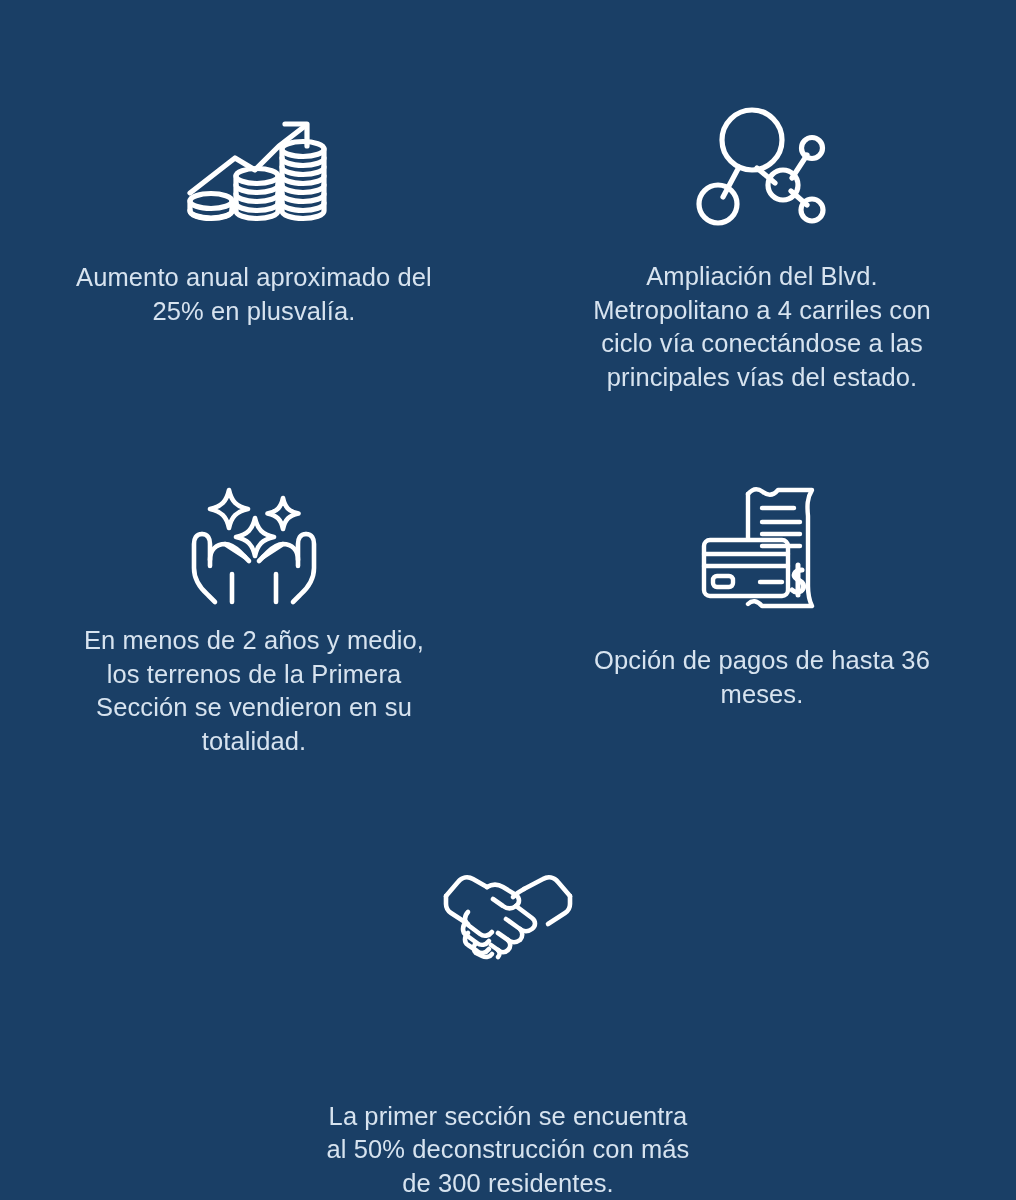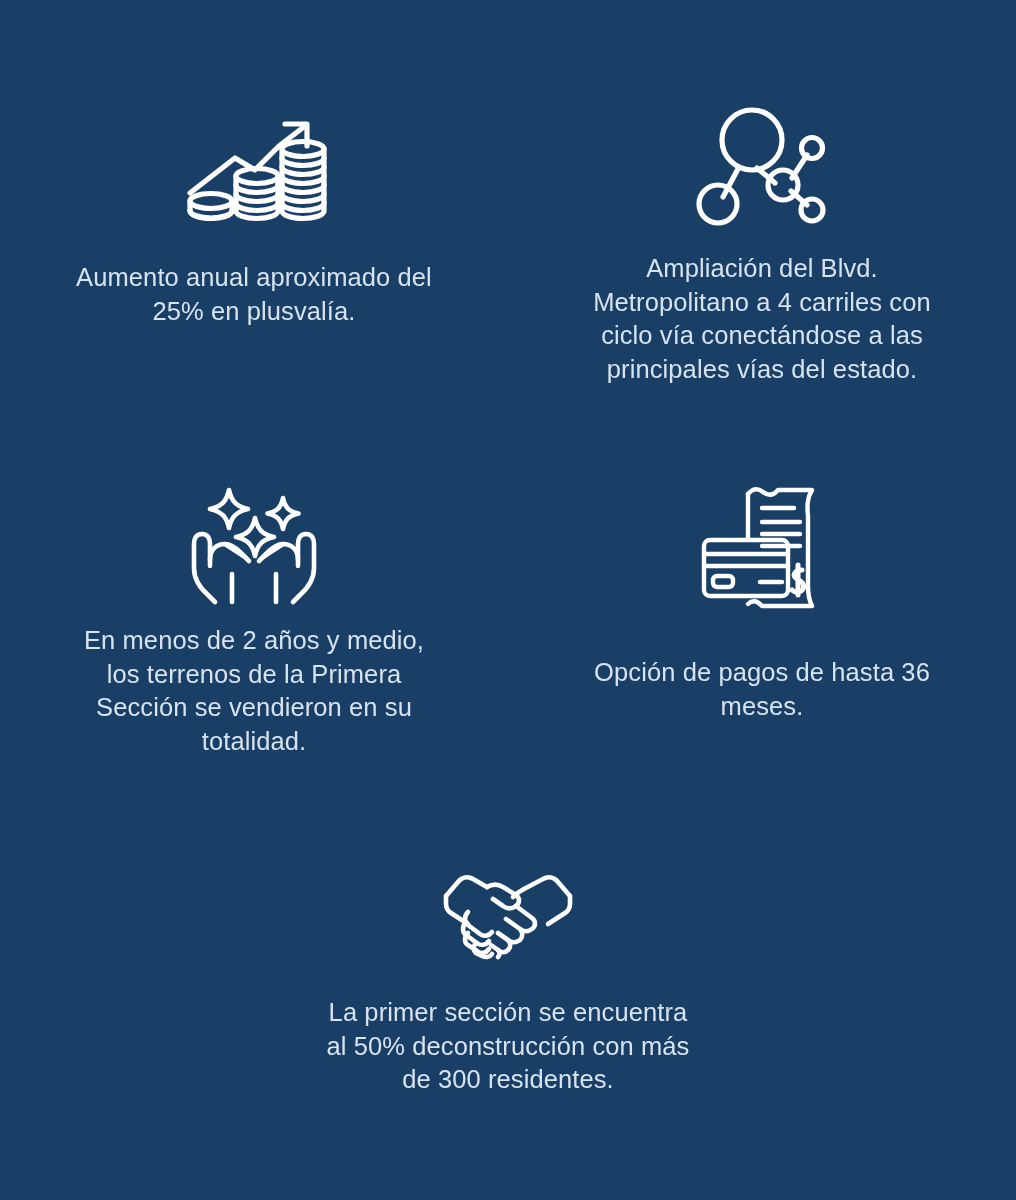--- a/index.html
+++ b/index.html
@@ -28,22 +28,22 @@
     display: flex;
     flex-direction: column;
     align-items: center;
     box-sizing: border-box;
   }
 
   
   .block-1 { grid-column: 1; grid-row: 1; padding-top: 118px; }
   .block-2 { grid-column: 2; grid-row: 1; padding-top: 105px; }
   .block-3 { grid-column: 1; grid-row: 2; padding-top: 42px; }
-  .block-4 { grid-column: 2; grid-row: 2; padding-top: 42px; gap: 12px; }
-  .block-5 { grid-column: 1 / span 2; grid-row: 3; padding-top: 22px; }
+  .block-4 { grid-column: 2; grid-row: 2; padding-top: 42px; }
+  .block-5 { grid-column: 1 / span 2; grid-row: 3; padding-top: 22px; justify-content: space-between; }
 
   .feature-icon {
     display: block;
     color: #ffffff;
   }
   .feature-icon svg {
     display: block;
     overflow: visible;
   }
 
@@ -52,21 +52,21 @@
     color: #d7e3ef;
     font-size: 25.5px;
     line-height: 33.5px;
     font-weight: 400;
     text-align: center;
     letter-spacing: 0.1px;
     max-width: 380px;
   }
 
   .block-1 .feature-text { margin-top: 35px; max-width: 380px; }
-  .block-2 .feature-text { margin-top: 25px; max-width: 350px; }
+  .block-2 .feature-text { margin-top: 33px; max-width: 350px; }
   .block-3 .feature-text { margin-top: 20px; max-width: 350px; }
   .block-4 .feature-text { margin-top: 36px; max-width: 345px; }
   .block-5 .feature-text { margin-top: 38px; max-width: 370px; }
 </style>
 </head>
 <body>
 
 <div class="features-grid">
 
   <div class="feature-block block-1">

